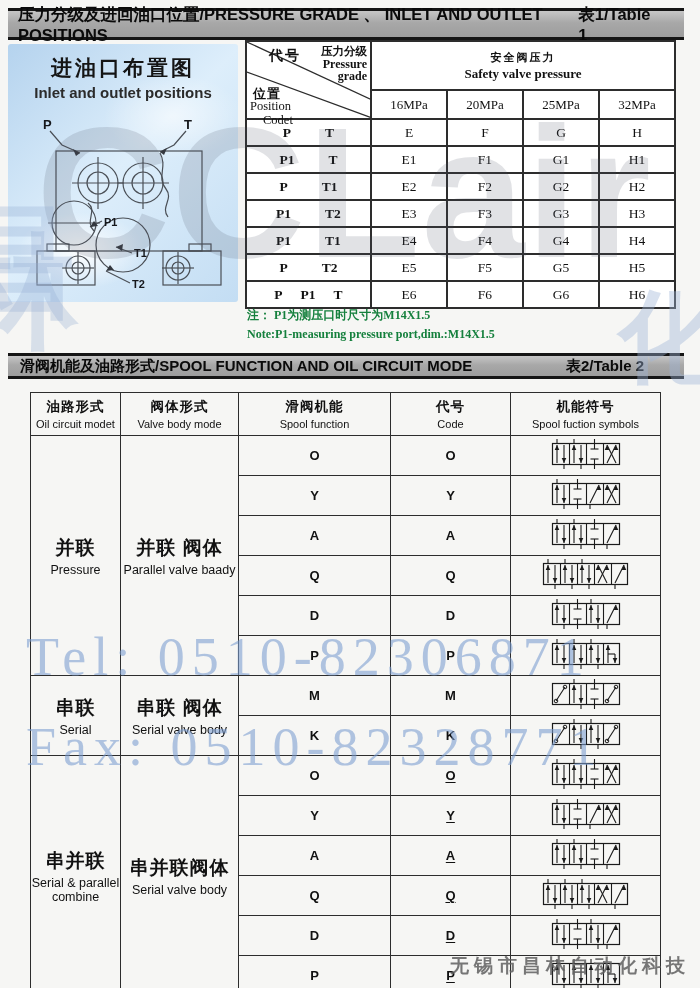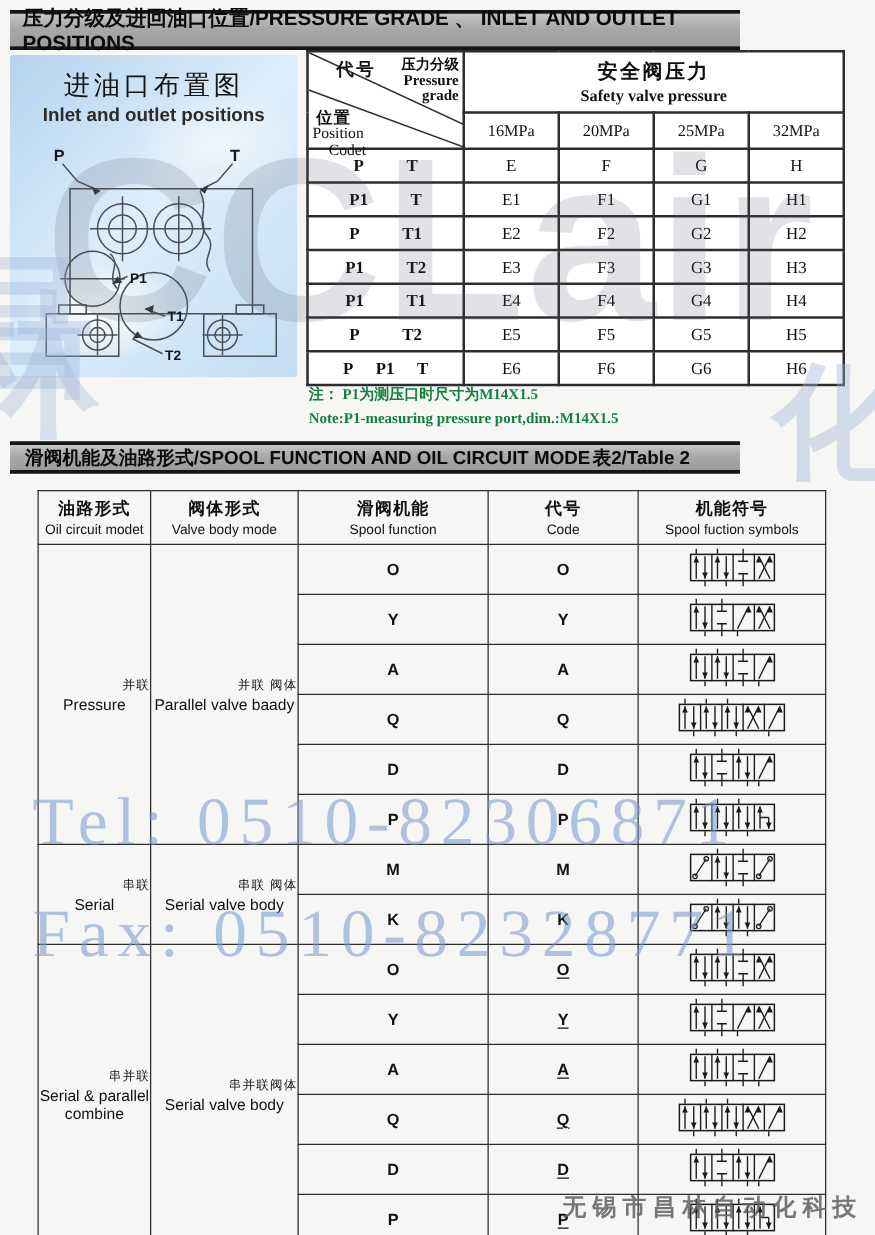--- a/index.html
+++ b/index.html
@@ -1,68 +1,68 @@
 <!DOCTYPE html>
 <html><head>
 <meta charset="utf-8">
 <style>
   html,body{margin:0;padding:0;}
   body{width:700px;height:988px;position:relative;background:#f6f6f4;overflow:hidden;
        font-family:"Liberation Sans","DejaVu Sans",sans-serif;color:#111;}
   
-  .bar{position:absolute;left:8px;width:584px;box-sizing:border-box;
+  .bar{position:absolute;left:8px;width:676px;box-sizing:border-box;
        background:linear-gradient(#c6c6c6,#a8a8a8 45%,#9d9d9d);
        border-top:3px solid #151515;border-bottom:3px solid #151515;
        display:flex;align-items:center;justify-content:space-between;font-weight:bold;color:#0a0a0a;}
   #bar1{top:8px;height:32px;font-size:16.5px;padding:0 28px 0 10px;}
   #bar2{top:353px;height:26px;font-size:15px;padding:0 40px 0 12px;}
   
   #panel{position:absolute;left:8px;top:44px;width:230px;height:258px;border-radius:3px;
          background:
            radial-gradient(ellipse 90px 55px at 32% 80%, rgba(255,255,255,.95), rgba(255,255,255,0) 70%),
            radial-gradient(ellipse 100px 60px at 72% 28%, rgba(255,255,255,.55), rgba(255,255,255,0) 70%),
            linear-gradient(135deg,#b5d3ee,#ddeefb 48%,#c3ddf3);}
-  .d-title{margin-top:10px;text-align:center;font-size:21px;font-weight:normal;letter-spacing:3px;color:#141414;}
+  .d-title{margin-top:10px;text-align:center;font-size:21px;font-weight:bold;letter-spacing:3px;color:#141414;}
   .d-sub{text-align:center;font-size:15px;font-weight:bold;color:#2b2b2b;margin-top:2px;}
   #panel svg{display:block;margin:4px auto 0;}
   
   #t1{position:absolute;left:245px;top:40px;border-collapse:collapse;table-layout:fixed;width:429px;
       font-family:"Liberation Serif","DejaVu Serif",serif;z-index:1;background:#fff;}
   #t1 td{border:2px solid #2d2d2d;text-align:center;vertical-align:middle;padding:0;}
   #t1 .corner{position:relative;height:76px;}
   .corner span{position:absolute;white-space:nowrap;}
   .c-code-cn{left:22px;top:5px;font-size:14px;font-weight:bold;font-family:"Liberation Sans",sans-serif;letter-spacing:2px;}
   .c-code-en{left:16px;top:23px;font-size:12.5px;margin-top:48px;}
   .c-grade-cn{right:3px;top:2px;font-size:11.5px;font-weight:bold;font-family:"Liberation Sans",sans-serif;}
   .c-grade-en1{right:3px;top:15px;font-size:12px;font-weight:bold;}
   .c-grade-en2{right:3px;top:27px;font-size:12px;font-weight:bold;}
   .c-pos-cn{left:6px;top:43px;font-size:13px;font-weight:bold;font-family:"Liberation Sans",sans-serif;letter-spacing:1px;}
   .c-pos-en{left:3px;top:57px;font-size:12.5px;}
   .corner svg{position:absolute;left:0;top:0;}
   #t1 .safety{height:46px;}
-  .s-cn{font-size:16px;font-weight:bold;font-family:Liberation Mono, monospace;letter-spacing:2px;}
+  .s-cn{font-size:11px;font-weight:bold;font-family:Liberation Mono, monospace;letter-spacing:2px;}
   .s-en{font-size:13px;font-weight:bold;margin-top:1px;}
   #t1 .mparow td{height:26px;font-size:13px;}
   #t1 .drow td{height:25px;font-size:13.5px;}
   #t1 .ports{display:flex;align-items:center;justify-content:center;height:25px;font-weight:bold;}
   #t1 .p2{gap:34px;} #t1 .p3{gap:18px;}
   
   #note{position:absolute;left:247px;top:306px;font-family:"Liberation Serif","DejaVu Serif",serif;
         font-weight:bold;font-size:12px;line-height:19px;color:#15803d;z-index:1;}
   
   #t2{position:absolute;left:30px;top:392px;border-collapse:collapse;table-layout:fixed;width:630px;
       z-index:1;background:transparent;}
   #t2 td{border:1.5px solid #2d2d2d;text-align:center;vertical-align:middle;padding:0;}
   #t2 .hrow td{height:42px;}
   .h-cn{font-size:13.5px;font-weight:bold;letter-spacing:1px;}
   .h-en{font-size:11px;margin-top:2px;}
   #t2 .srow td{height:39px;font-size:13px;}
   .fn,.cd{font-weight:bold;font-size:13px;}
   .cd.u{text-decoration:underline;text-underline-offset:2px;}
-  .g-cn{font-size:10px;font-weight:normal;letter-spacing:1px;text-align:right;}
+  .g-cn{font-size:19px;font-weight:bold;letter-spacing:1px;}
   .g-en{font-size:12.5px;margin-top:2px;line-height:14px;}
   .sym{display:inline-block;line-height:0;}
   
   .wm{position:absolute;pointer-events:none;white-space:nowrap;z-index:5;}
   #wm-brand{left:36px;top:100px;font-size:186px;line-height:186px;font-weight:bold;
             color:rgba(75,85,100,0.17);letter-spacing:1px;}
   #wm-tel{left:26px;top:626px;font-family:"Liberation Serif","DejaVu Serif",serif;
           font-size:54px;letter-spacing:7px;color:rgba(122,156,208,0.58);}
   #wm-fax{left:26px;top:716px;font-family:"Liberation Serif","DejaVu Serif",serif;
           font-size:54px;letter-spacing:7px;color:rgba(122,156,208,0.58);}
@@ -72,20 +72,21 @@
   #wm-co{left:0;top:953px;width:690px;text-align:right;font-size:19px;font-weight:bold;
          letter-spacing:5px;color:rgba(95,95,95,0.85);z-index:6;}
 </style>
 </head>
 <body>
 
 <div id="page">
 
   <div id="bar1" class="bar">
     <span>压力分级及进回油口位置/PRESSURE GRADE 、 INLET AND OUTLET POSITIONS</span>
+    <span>表1/Table 1</span>
   </div>
 
   <div id="panel">
     <div class="d-title">进油口布置图</div>
     <div class="d-sub">Inlet and outlet positions</div>
     <svg width="226" height="196" viewBox="0 0 226 196">
       <g stroke="#4a4f56" stroke-width="1.2" fill="none">
 
         <polyline points="40,26 52,40 70,48"></polyline>
         <polyline points="176,26 164,40 150,47"></polyline>

